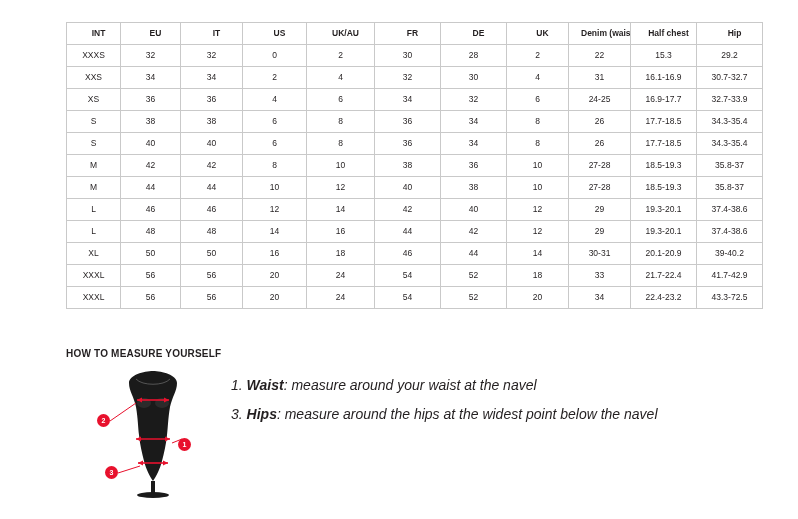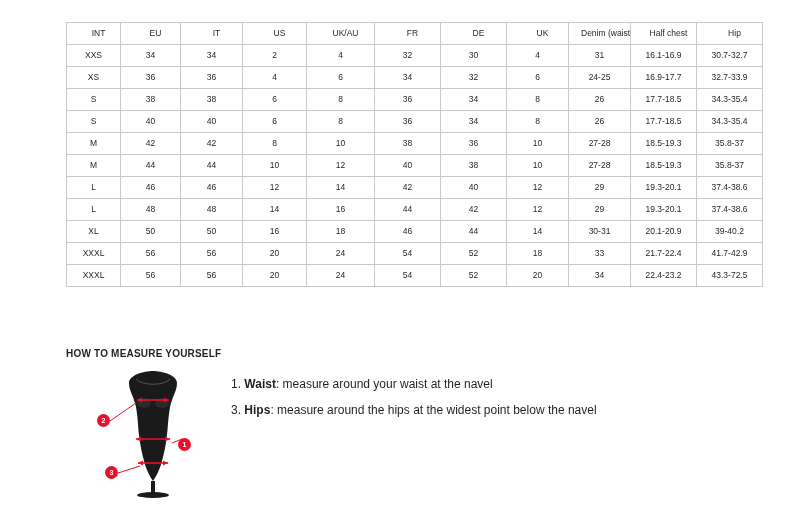--- a/index.html
+++ b/index.html
@@ -39,21 +39,21 @@
     font-weight: normal;
     text-align: center;
     height: 21px;
     padding: 0 2px;
     color: #231f20;
     line-height: 21px;
     white-space: nowrap;
     overflow: hidden;
   }
   table.size-table th {
-    font-weight: normal;
+    font-weight: bold;
     padding-left: 12px;
   }
   
   .col-int { width: 54px; }
   .col-eu { width: 60px; }
   .col-it { width: 62px; }
   .col-us { width: 64px; }
   .col-ukau { width: 68px; }
   .col-fr { width: 66px; }
   .col-de { width: 66px; }
@@ -85,24 +85,25 @@
     height: 130px;
     position: relative;
     margin-left: 30px;
     flex: 0 0 auto;
   }
   .notes {
     margin-left: 20px;
     padding-top: 8px;
   }
   .note {
-    font-size: 12px;
+    font-size: 14px;
     color: #231f20;
     margin-bottom: 12px;
     line-height: 1.2;
+    font-style: italic;
   }
   .note b { font-weight: bold; }
 
   
   .mannequin {
     position: absolute;
     left: 0;
     top: 0;
   }
   .badge {
@@ -151,20 +152,33 @@
           <th>FR</th>
           <th>DE</th>
           <th>UK</th>
           <th>Denim (waist)</th>
           <th>Half chest</th>
           <th>Hip</th>
         </tr>
       </thead>
       <tbody>
         <tr>
+          <td>XXXS</td>
+          <td>32</td>
+          <td>32</td>
+          <td>0</td>
+          <td>2</td>
+          <td>30</td>
+          <td>28</td>
+          <td>2</td>
+          <td>22</td>
+          <td>15.3</td>
+          <td>29.2</td>
+        </tr>
+        <tr>
           <td>XXS</td>
           <td>34</td>
           <td>34</td>
           <td>2</td>
           <td>4</td>
           <td>32</td>
           <td>30</td>
           <td>4</td>
           <td>31</td>
           <td>16.1-16.9</td>

